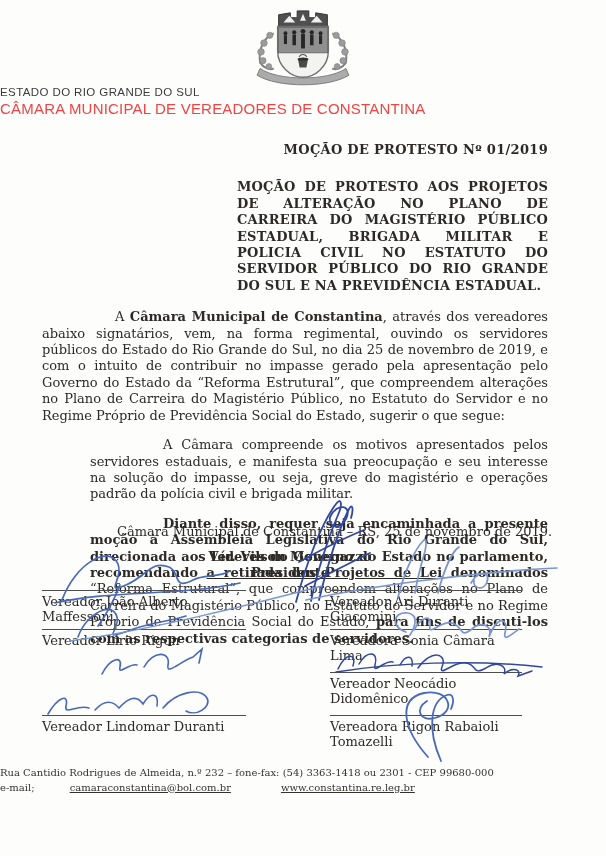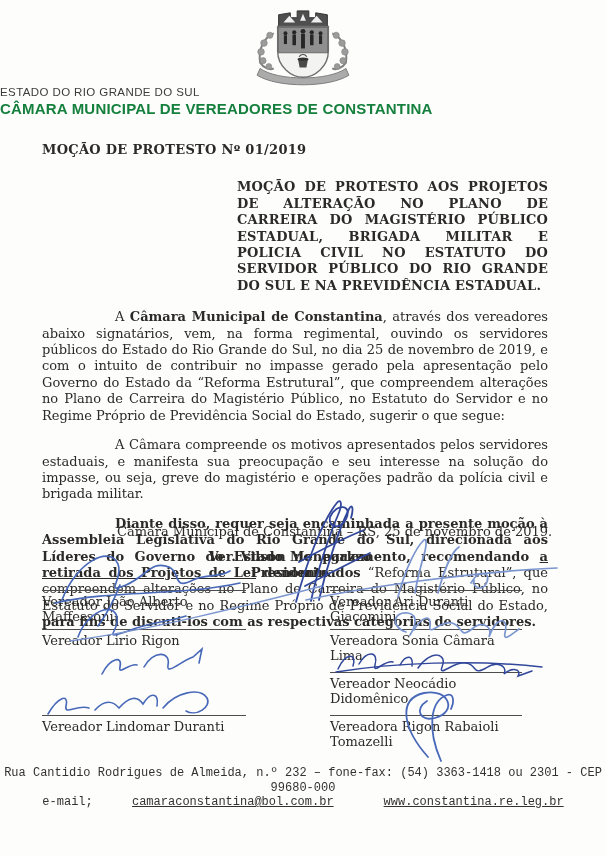--- a/index.html
+++ b/index.html
@@ -11,39 +11,39 @@
     color:#2b2a27;
     font-family:"DejaVu Serif","Liberation Serif",serif;
     overflow:hidden;
     box-shadow:0 0 4px rgba(0,0,0,.25);
   }
   
   .crest{position:absolute;top:6px;left:50%;transform:translateX(-50%);}
   .hdr{position:absolute;top:86px;left:0;width:100%;
        font-family:"Liberation Sans","DejaVu Sans",sans-serif;color:#3c3c3c;}
   .hdr .state{font-size:11.5px;letter-spacing:.4px;}
-  .hdr .chamber{font-size:15px;font-weight:bold;letter-spacing:.2px;margin-top:2px;color:#15803d;}
+  .hdr .chamber{font-size:15px;font-weight:normal;letter-spacing:.2px;margin-top:2px;color:#ef4444;}
   
   .content{position:absolute;top:142px;left:42px;width:506px;font-size:13px;line-height:16.4px;text-align:justify;}
-  .doc-title{font-weight:bold;font-size:13px;letter-spacing:.3px;text-align:left;}
+  .doc-title{font-weight:bold;font-size:13px;letter-spacing:.3px;text-align:right;}
   .subject{margin-top:21px;margin-left:195px;font-weight:bold;letter-spacing:.2px;}
   .para{margin-top:15px;text-indent:73px;}
-  .para + .para{margin-top:10px;}
+  .para + .para{margin-top:10px;margin-left:48px;}
   .u{text-decoration:underline;}
   .b{font-weight:bold;}
   .dateline{position:absolute;top:524px;left:117px;font-size:13px;}
   .president{position:absolute;top:549px;left:140px;width:300px;text-align:center;font-weight:bold;font-size:13px;line-height:16px;}
   
   .sig-cell{position:absolute;border-top:1px solid #4d4d4d;padding-top:3px;font-size:13px;color:#2b2a27;}
   .sig-left{left:42px;width:204px;}
   .sig-right{left:330px;width:192px;}
   .r1{top:590px;} .r2{top:629px;} .r3{top:672px;} .r4{top:715px;}
   
-  .footer{position:absolute;top:766px;left:0;width:100%;text-align:center;
-          font-size:12px;line-height:14.5px;color:#33322f;font-family:Liberation Mono, monospace;}
+  .footer{position:absolute;top:766px;left:0;width:100%;
+          font-size:10px;line-height:14.5px;color:#33322f;}
   .footer a{color:#33322f;text-decoration:underline;margin-left:32px;}
   .footer .sep{display:inline-block;width:18px;}
   
   .ink{position:absolute;top:0;left:0;pointer-events:none;}
 </style>
 </head>
 <body>
 
 <div class="page">
 

